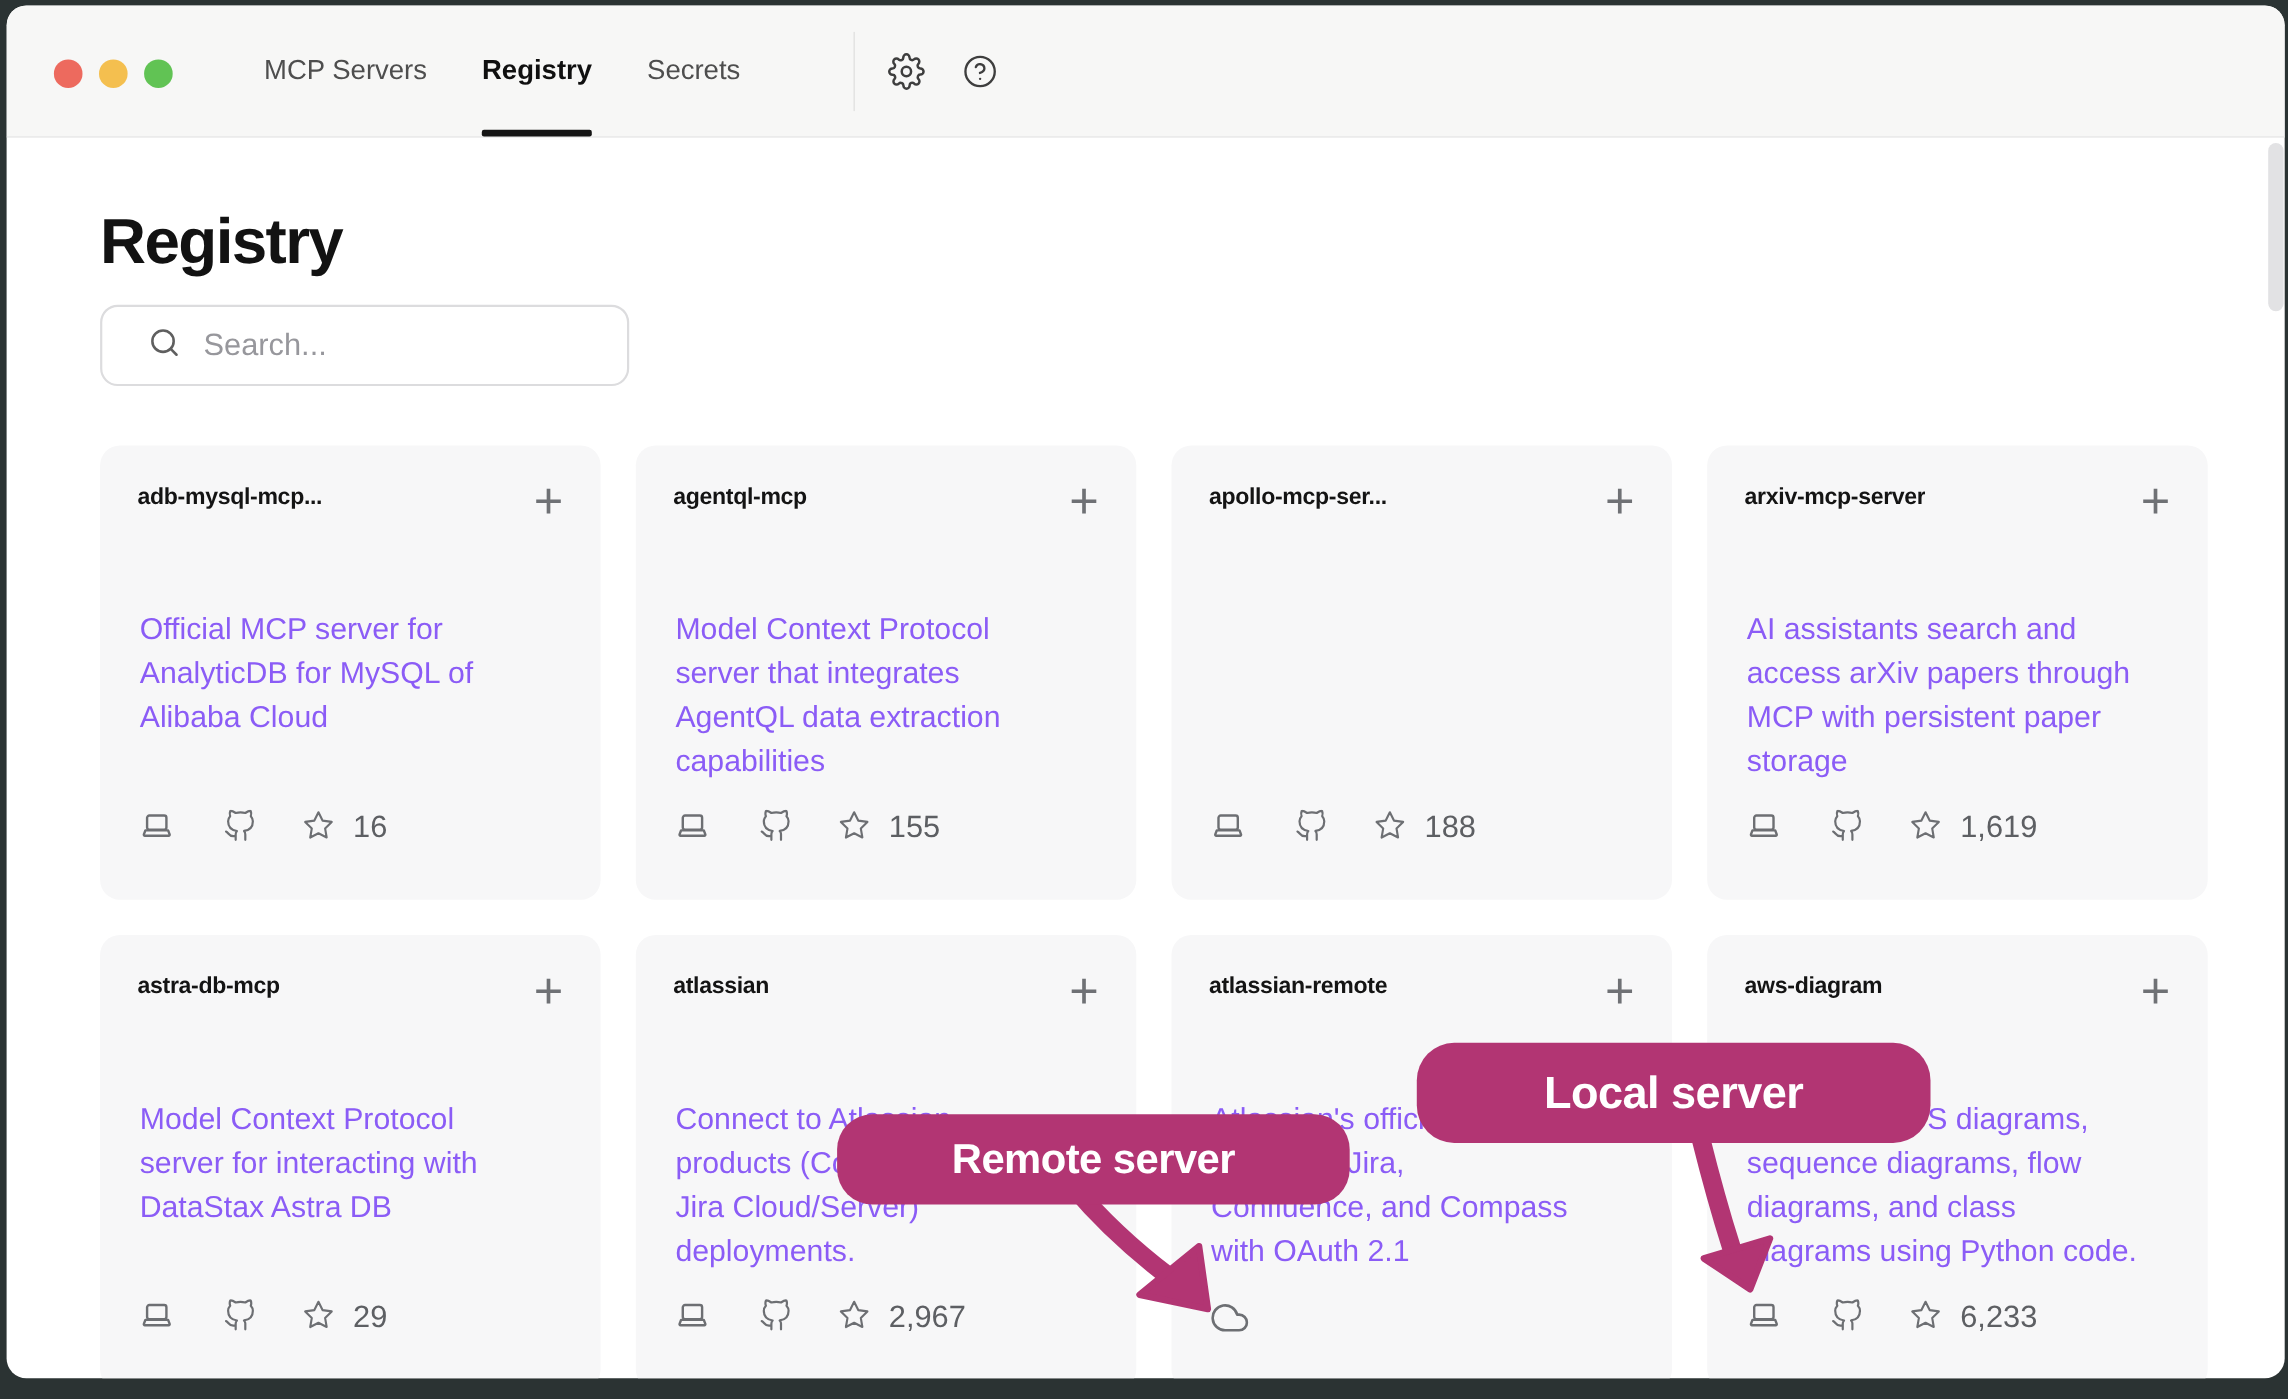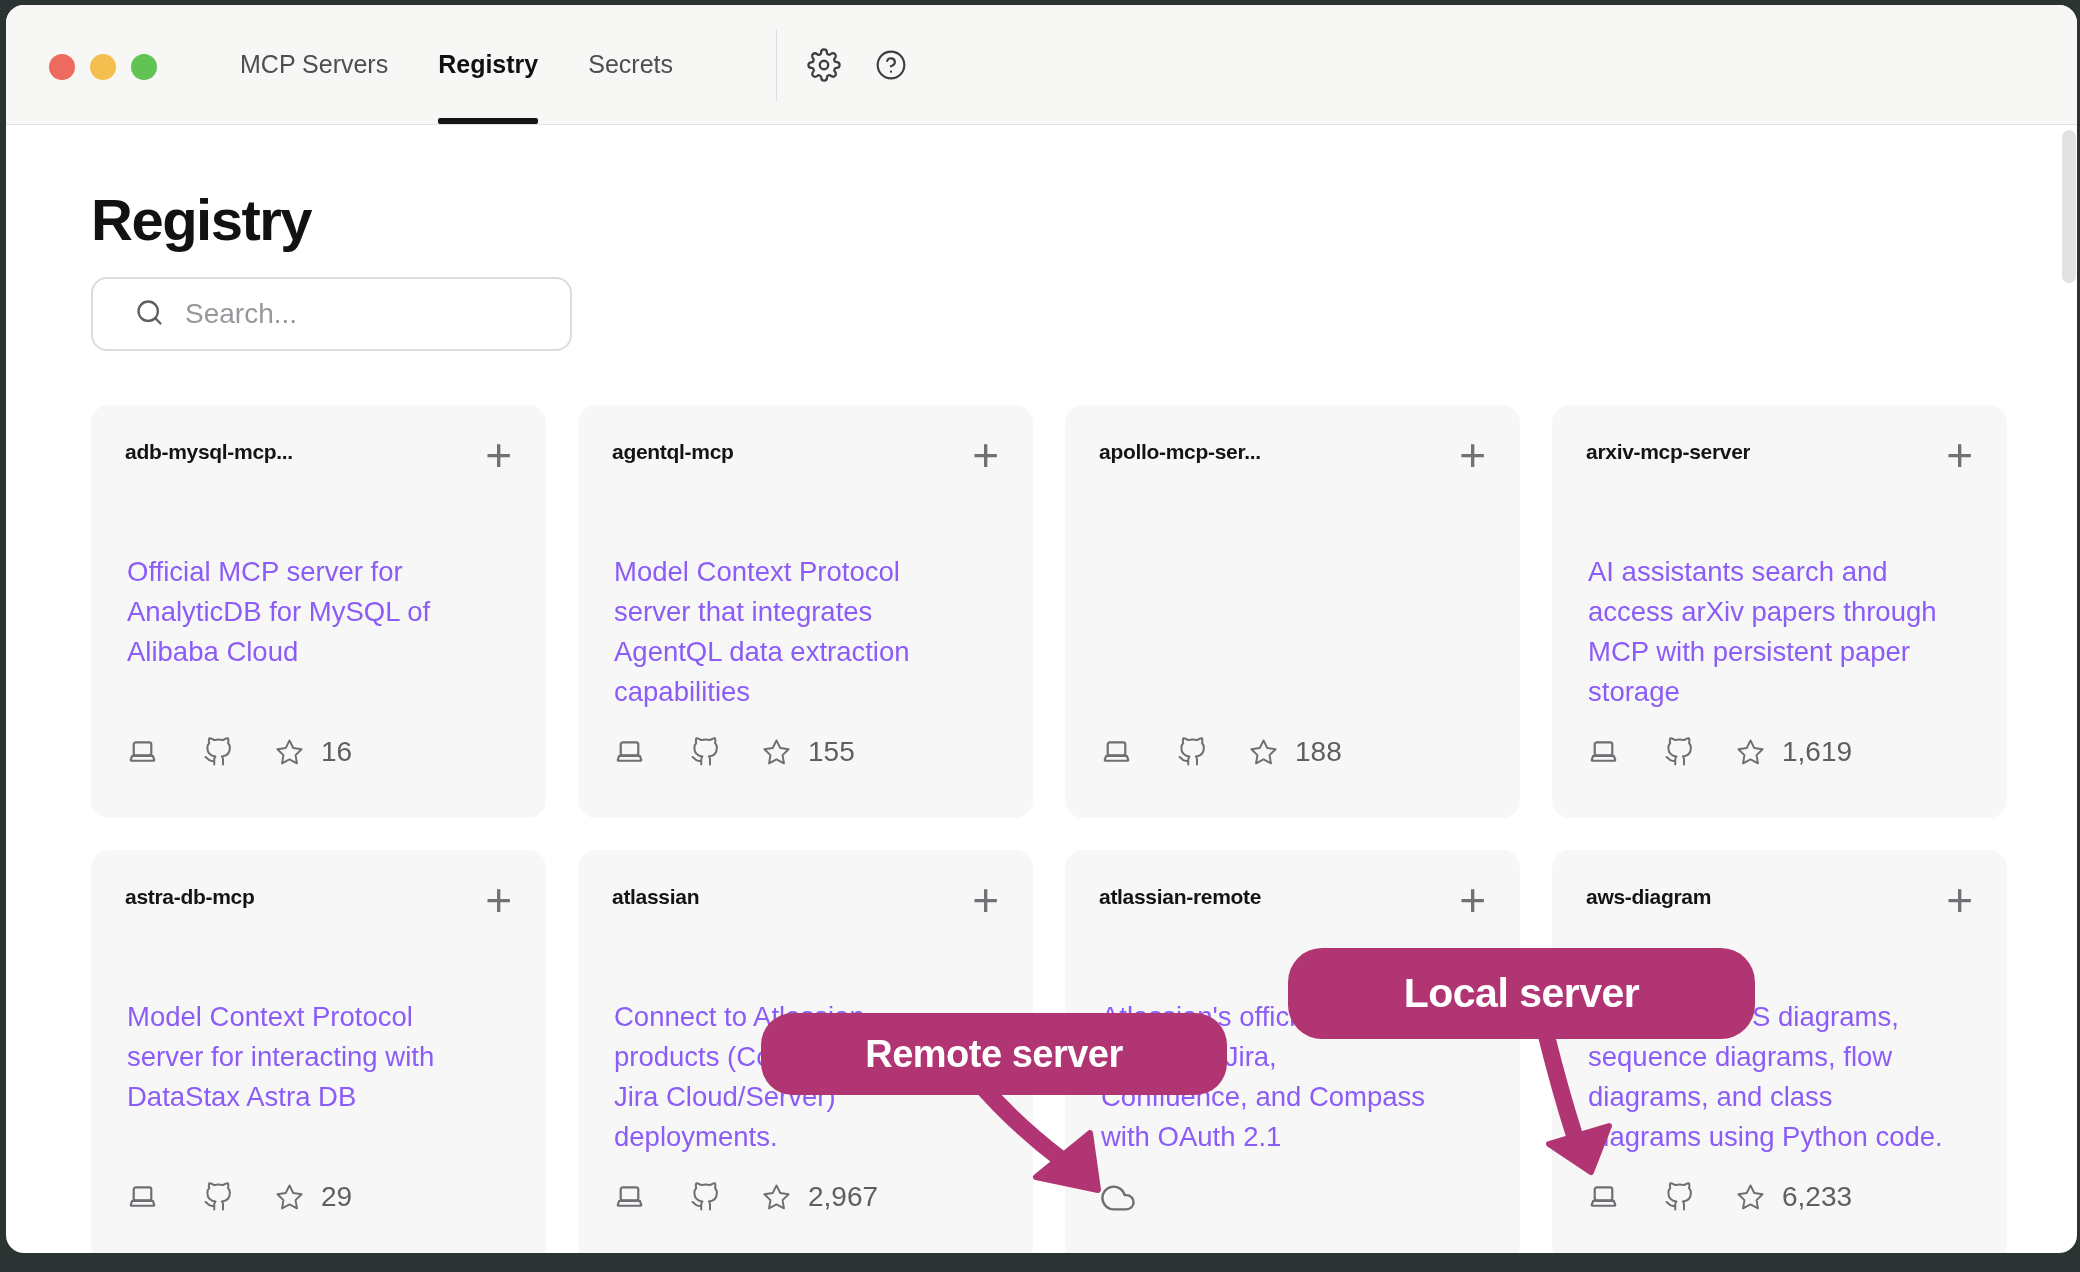--- a/index.html
+++ b/index.html
@@ -71,21 +71,21 @@
     white-space:nowrap; overflow:hidden;
   }
   .add-btn {
     background:none; border:none; padding:0 0 0 8px; cursor:pointer;
     font-size:46px; font-weight:300; line-height:30px; color:#6f7175; font-family:inherit;
   }
   .card-desc {
     position:absolute; left:36px; right:26px; top:124px;
     font-size:27.5px; line-height:40px; color:#8b5cf6; white-space:pre-line;margin-top:23px;
   }
-  .card-footer { position:absolute; left:36px; top:331px; display:flex; align-items:center; color:#6d6f73; }
+  .card-footer { position:absolute; left:36px; top:331px; display:flex; color:#6d6f73; }
   .f-icon { display:flex; }
   .f-icon.laptop { margin-right:45px; }
   .f-icon.gh { margin-right:42px; cursor:pointer; }
   .star-count { margin-left:17px; font-size:28px; color:#5d5f63; }
   
   .scroll-thumb {
     position:absolute; left:2056px; top:125px; width:14px; height:153px;
     background:#e2e2e4; border-radius:7px; cursor:pointer;
   }
   

